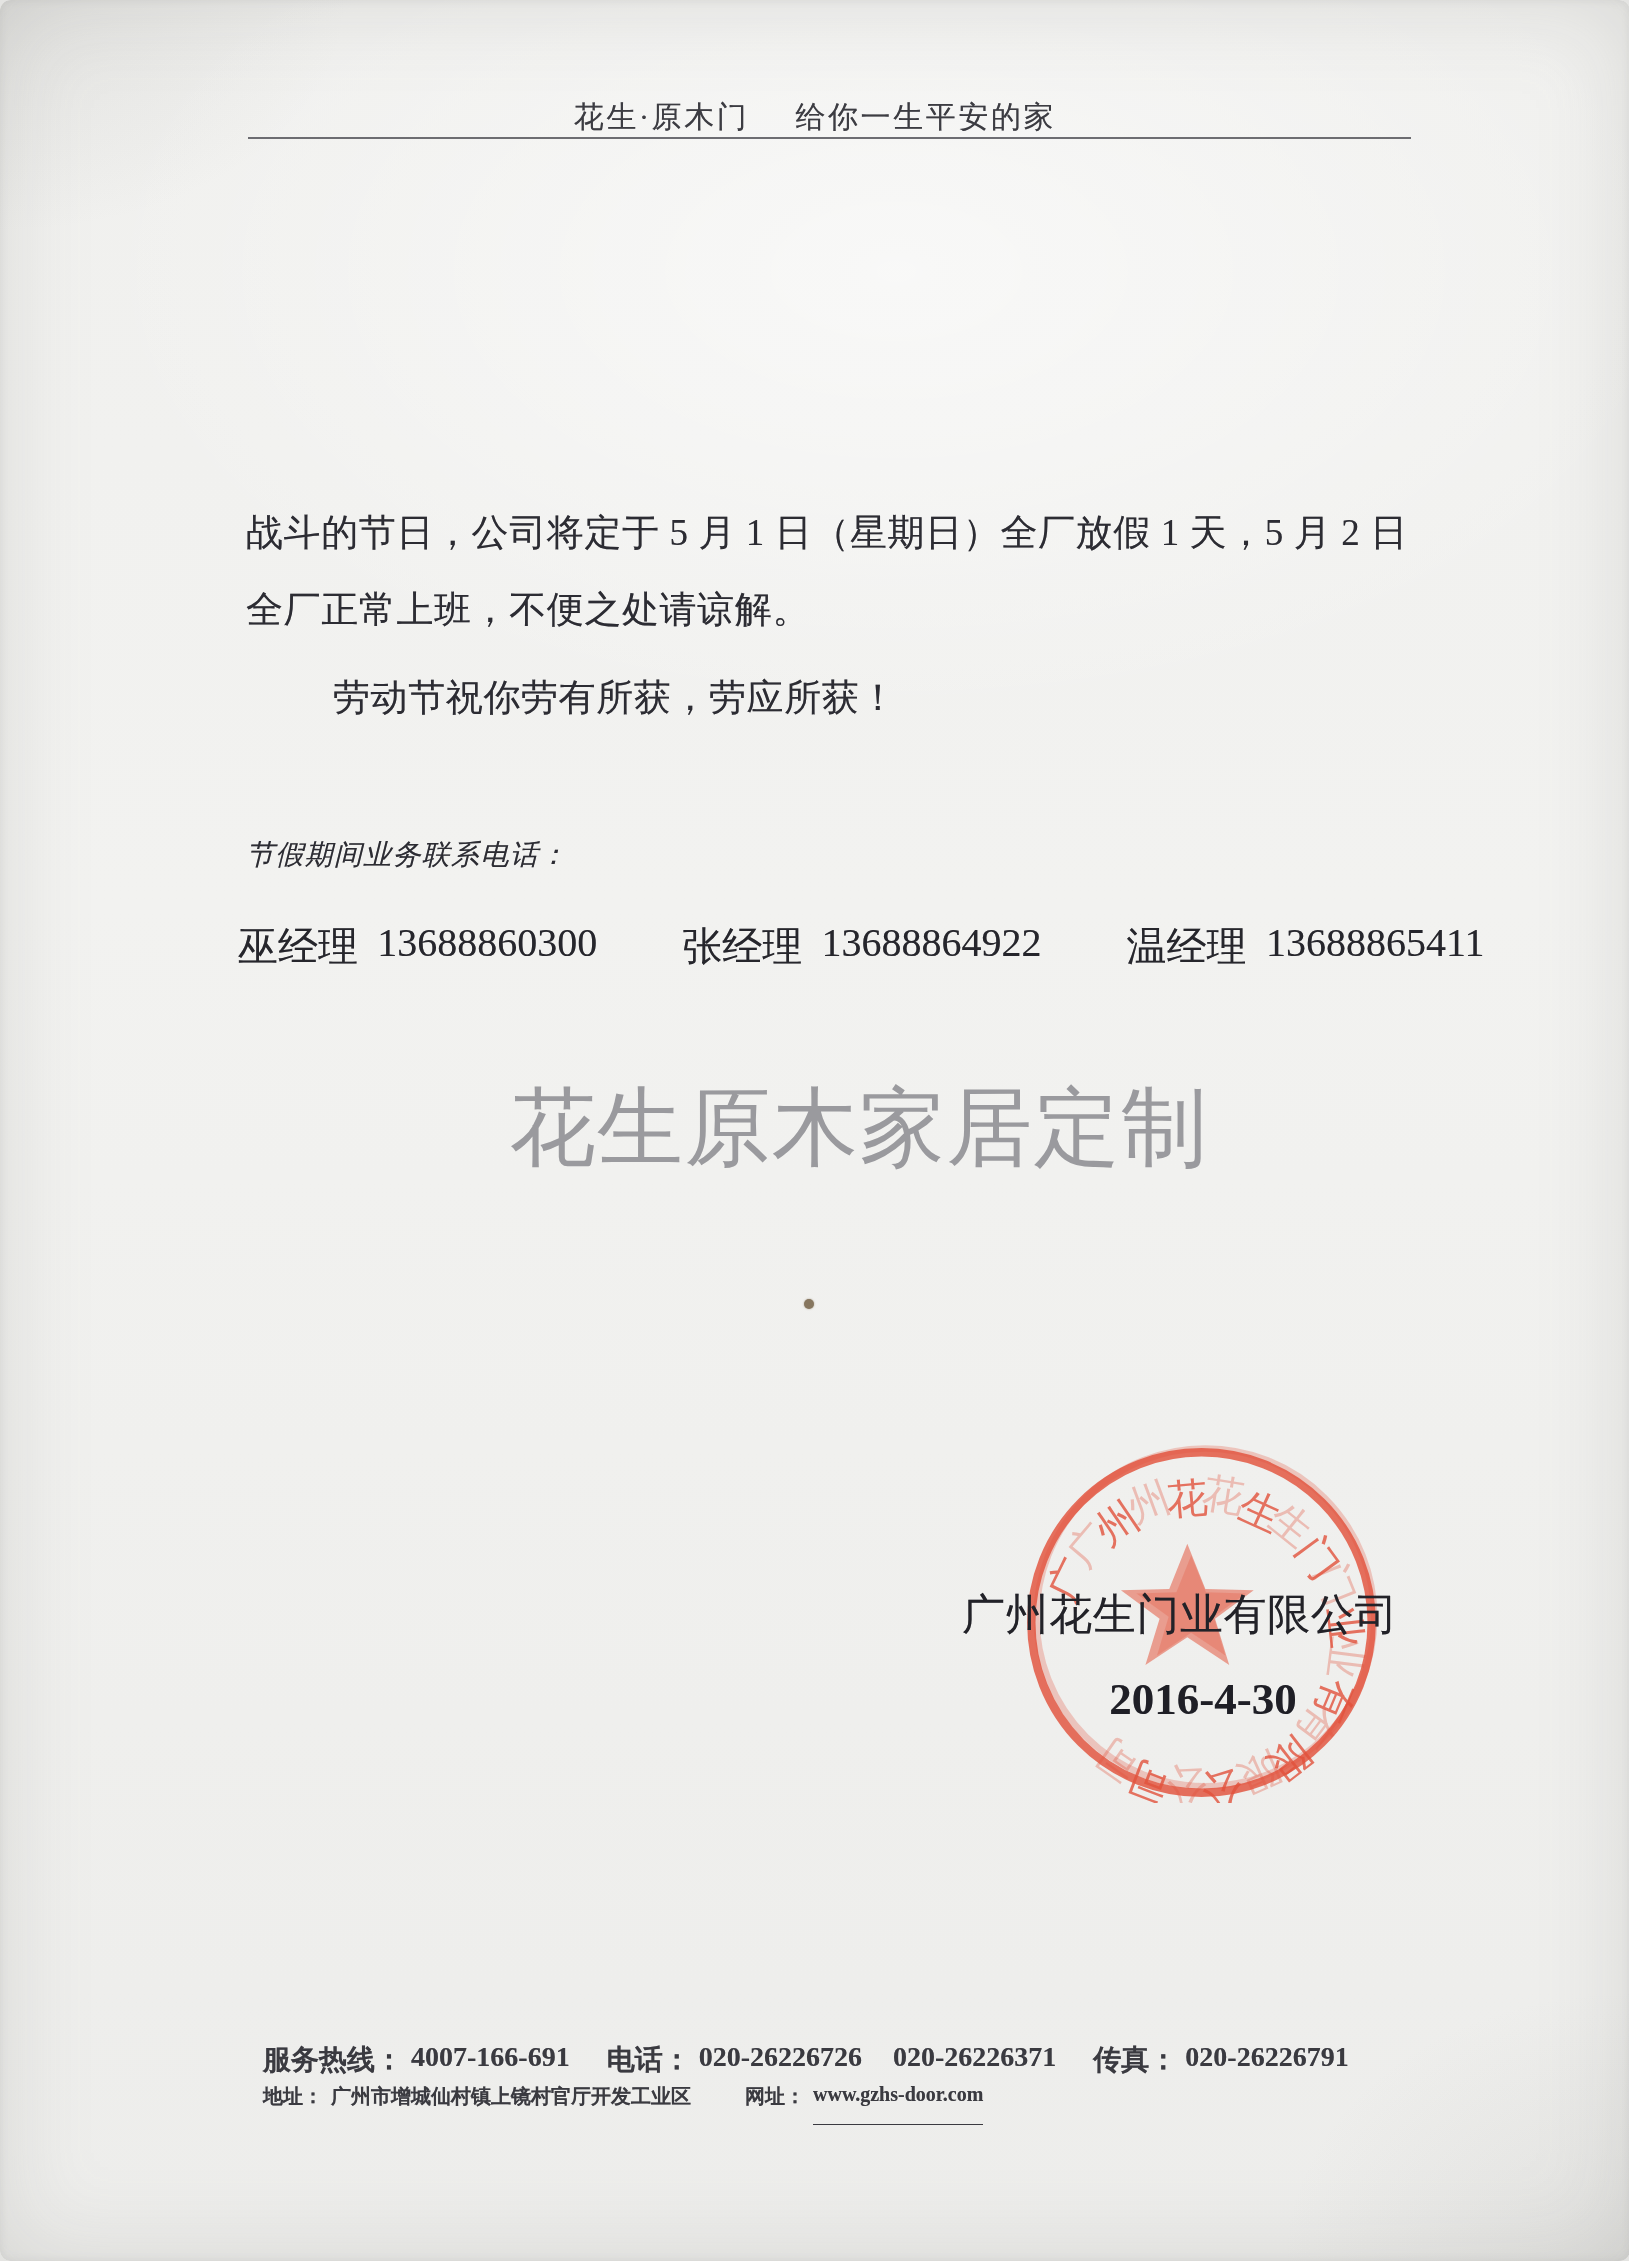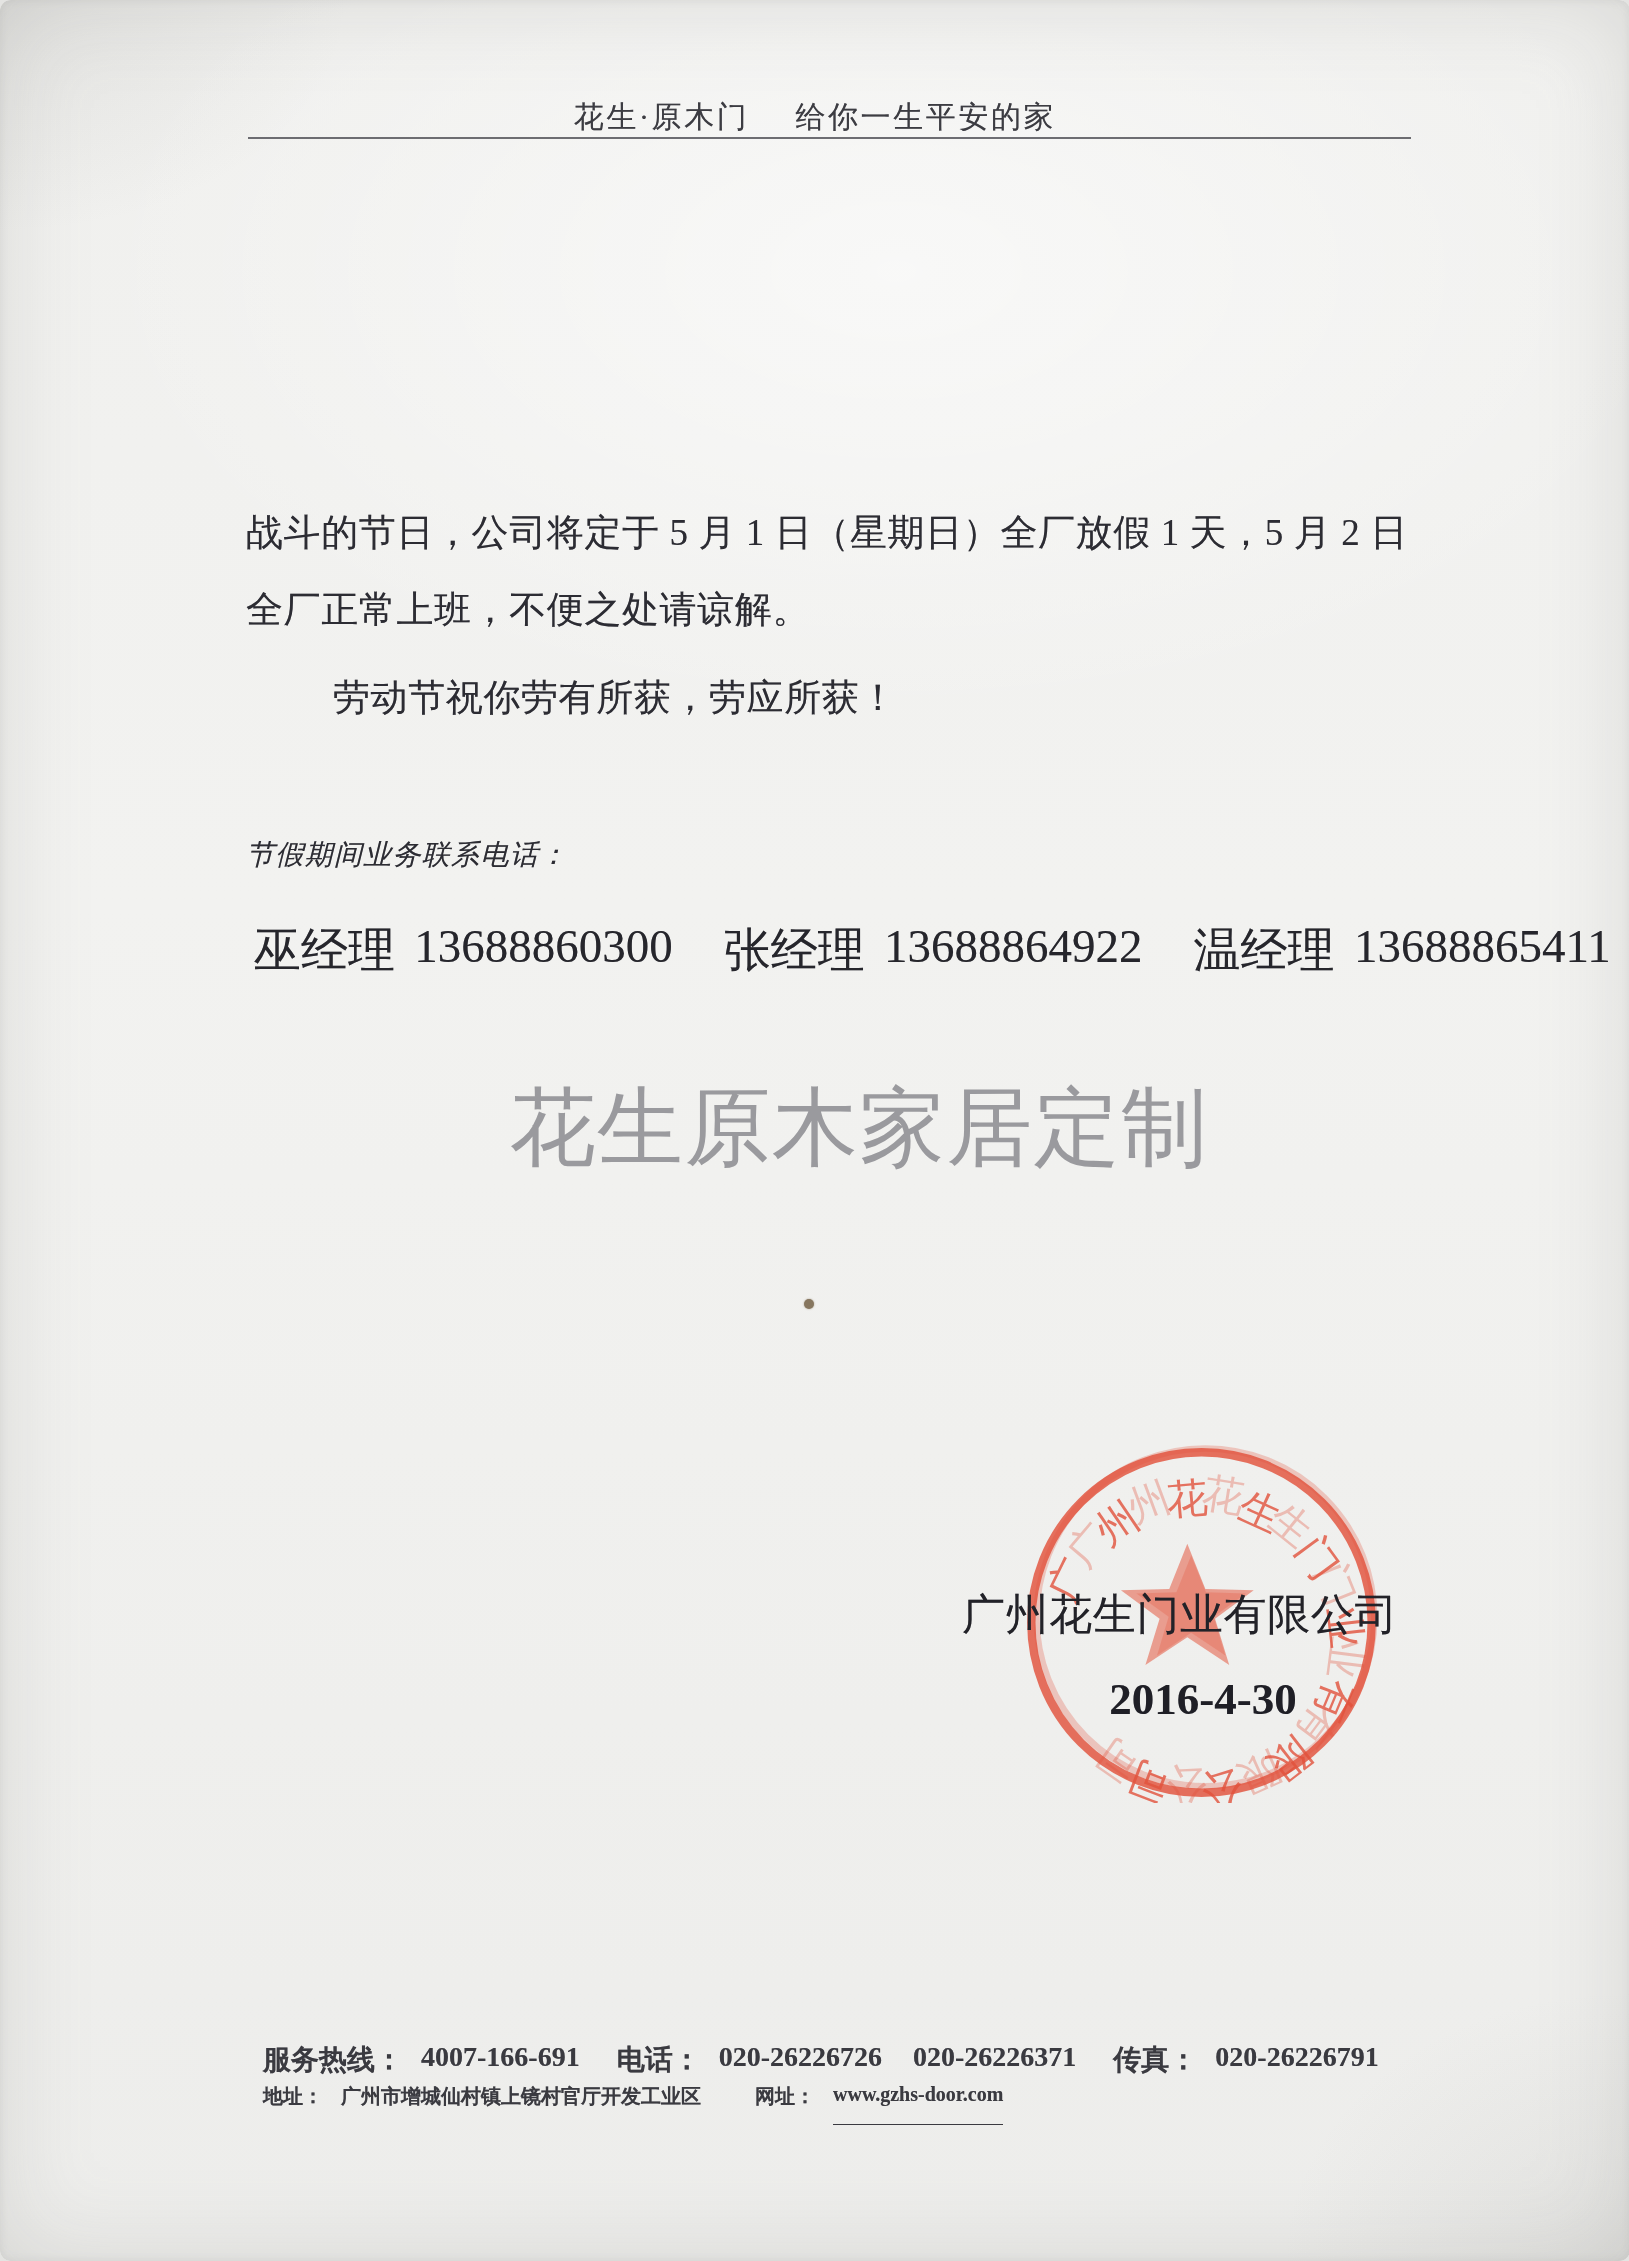--- a/index.html
+++ b/index.html
@@ -30,22 +30,22 @@
   }
   .doc-title{
     top:231px;left:832px;transform:translateX(-50%);
     font-size:85px;color:#1f1f26;white-space:nowrap;
   }
   .body-line{
     font-size:37px;color:#2c2c33;letter-spacing:0.6px;white-space:nowrap;
   }
   .contact-label{ top:836px;left:246px;font-size:28px;color:#2c2c33;letter-spacing:1.3px;font-style:italic;}
   .contact-row{
-    top:919px;left:254px;display:flex;gap:51px;
-    font-size:47px;color:#26262c;white-space:nowrap;
+    top:919px;left:238px;display:flex;gap:85px;
+    font-size:40px;color:#26262c;white-space:nowrap;
   }
   .manager{display:flex;gap:19.3px;}
   .watermark{
     top:1070px;left:818px;transform:translateX(-50%);
     font-size:86px;color:#96969a;letter-spacing:1.3px;white-space:nowrap;opacity:.95;margin-left:41px;
   }
   .speck{
     top:1299px;left:804px;width:10.3px;height:10.3px;border-radius:50%;
     background:#86765f;box-shadow:0 0 1.9px rgba(120,100,70,.6);
   }
@@ -59,21 +59,21 @@
     font-size:45px;font-weight:700;color:#1f1f26;white-space:nowrap;
   }
   .footer-line1{
     top:2041px;left:263px;display:flex;gap:37px;
     font-size:28px;font-weight:700;color:#3a3a40;white-space:nowrap;
   }
   .footer-line2{
     top:2083px;left:263px;display:flex;gap:54px;
     font-size:20px;font-weight:700;color:#3a3a40;white-space:nowrap;
   }
-  .pair{display:flex;gap:18px;}
+  .pair{display:flex;gap:8px;}
   .phones{display:flex;gap:31px;}
   .url{border-bottom:1.9px solid #3a3a40;padding-bottom:18px;}
 </style>
 </head>
 <body>
 
 <div class="sheet">
 
   <div class="abs header-row scan-ink">
     <span>花生·原木门</span>

